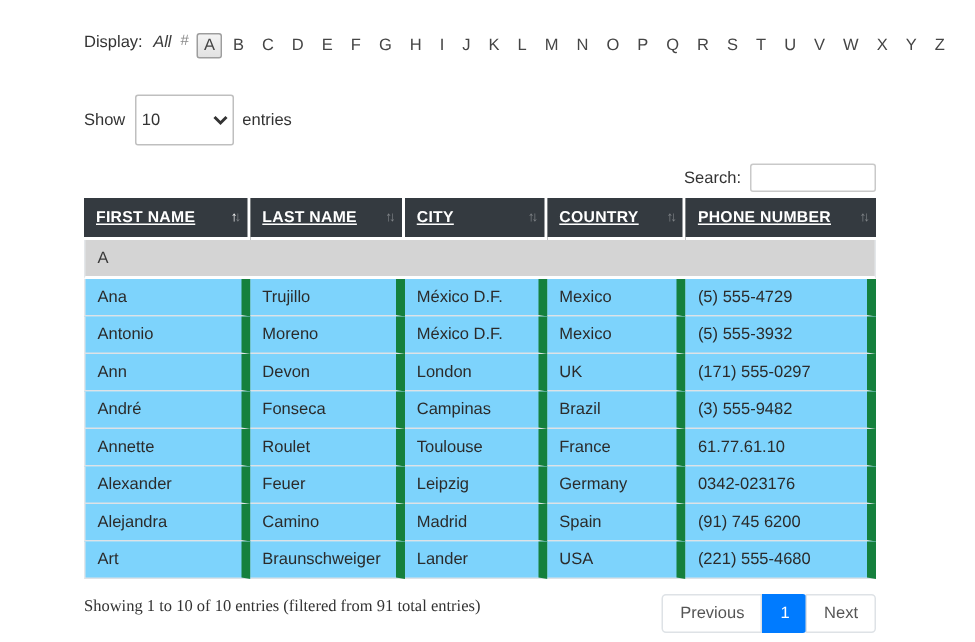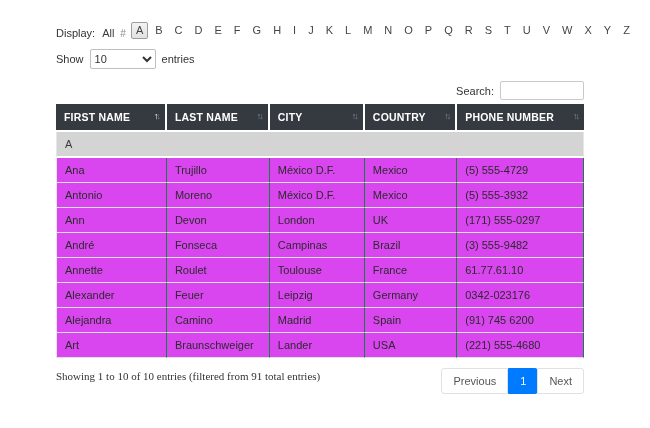--- a/index.html
+++ b/index.html
@@ -11,71 +11,71 @@
   *{box-sizing:border-box;}
   html,body{margin:0;padding:0;background:#fff;}
   body{
     width:650px;height:428px;overflow:hidden;
     font-family:"Liberation Sans","DejaVu Sans",sans-serif;
     font-size:11px;color:#212529;
   }
   .page{padding:22px 66px 0 56px;}
 
   
-  .display-row{display:flex;align-items:flex-end;white-space:nowrap;margin-bottom:10px;color:#333;}
+  .display-row{display:flex;align-items:flex-start;white-space:nowrap;margin-bottom:24px;color:#333;}
   .display-label{margin-right:7px;}
-  .alpha-all{color:#3a3a3a;margin-right:6px;cursor:pointer;}
+  .alpha-all{color:#3a3a3a;margin-right:6px;cursor:pointer;font-style:italic;}
   .alpha-hash{color:#8a8a8a;font-size:10px;margin-right:4px;cursor:pointer;}
   .letter{
     display:inline-block;color:#454545;padding:2px 4px;margin:0 1px;
     cursor:pointer;border:1px solid transparent;border-radius:2px;line-height:11px;
   }
   .letter.active{
     background:linear-gradient(#f3f3f3,#e2e2e2);
     border:1px solid #9d9d9d;
   }
 
   
   .length-row{display:flex;align-items:center;margin-bottom:12px;color:#333;}
   .length-row select{
-    margin:0 6px;width:66px;height:20px;font-size:11px;
+    margin:0 6px;width:66px;height:34px;font-size:11px;
     border:1px solid #bfbfbf;border-radius:2px;background:#fff;color:#333;
     font-family:"Liberation Sans",sans-serif;
   }
 
   
   .search-row{display:flex;justify-content:flex-end;align-items:center;margin-bottom:4px;color:#333;}
   .search-row label{margin-right:6px;}
   .search-row input{
     width:84px;height:19px;border:1px solid #c9c9c9;border-radius:2px;
     font-size:11px;padding:0 4px;outline:none;
   }
 
   
   table{width:100%;border-collapse:separate;border-spacing:0;table-layout:fixed;}
   col.c1{width:21%;} col.c2{width:19.5%;} col.c3{width:18%;} col.c4{width:17.5%;} col.c5{width:24%;}
   thead th{
     background:var(--header-bg);color:#fff;text-align:left;
     font-size:10.5px;font-weight:bold;letter-spacing:.2px;
     padding:7px 8px;border-right:2px solid #fff;border-bottom:2px solid #fff;
-    cursor:pointer;position:relative;white-space:nowrap;
+    cursor:pointer;position:relative;white-space:nowrap;text-decoration:underline;
   }
   thead th:last-child{border-right:none;}
   .sort-icons{position:absolute;right:6px;top:7px;font-size:9px;letter-spacing:-2px;}
   .sort-arrow{color:rgba(255,255,255,0.38);}
   th.sorted-asc .arrow-up{color:#fff;}
 
   tr.group-row td{
     background:var(--group-bg);color:#3a3a3a;padding:6px 8px;
     border-bottom:2px solid #fff;
   }
   tbody td{
-    background:#d946ef;padding:6px 8px;color:#2b2b2b;
+    background:#7dd3fc;padding:6px 8px;color:#2b2b2b;
     border-bottom:1px solid var(--border);
-    border-right:1px solid #15803d;
+    border-right:6px solid #15803d;
     overflow:hidden;white-space:nowrap;
   }
   tbody tr td:first-child{border-left:1px solid #e4e7ea;}
   tr.group-row td{border-left:1px solid #e4e7ea;border-right:1px solid #e4e7ea;}
 
   
   .footer-row{display:flex;justify-content:space-between;align-items:flex-start;margin-top:10px;}
   .info-text{color:#333;padding-top:2px;font-family:Liberation Serif, serif;}
   .pagination{display:flex;}
   .page-btn{

